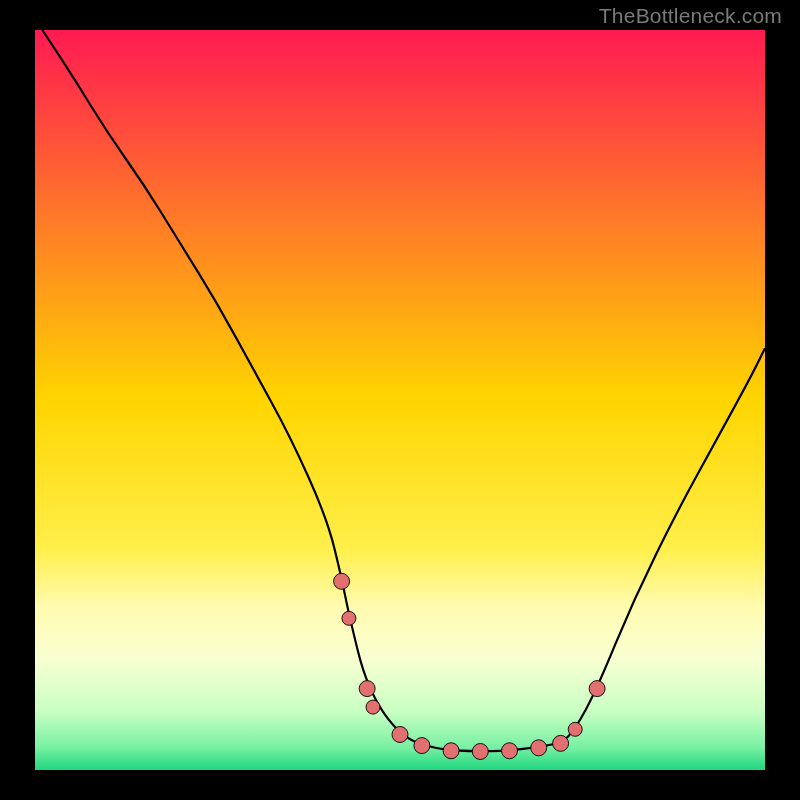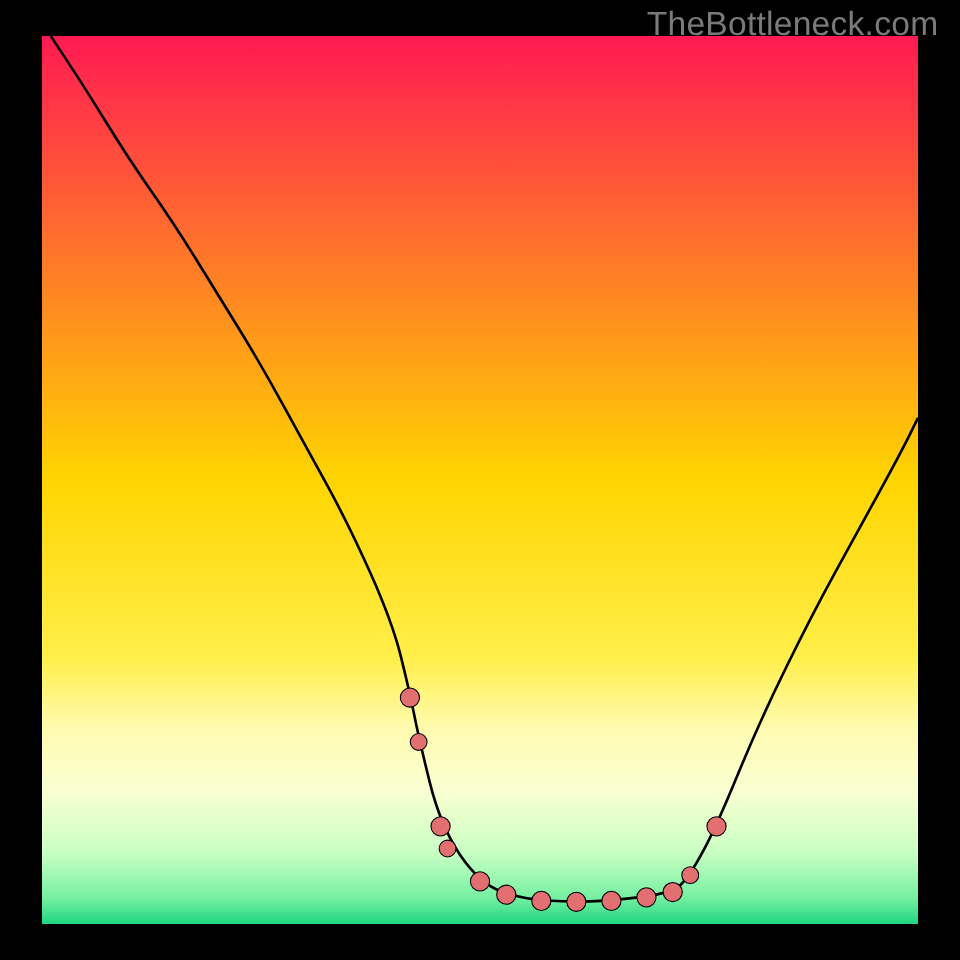--- a/index.html
+++ b/index.html
@@ -14,21 +14,21 @@
   .frame {
     position: relative;
     width: 800px;
     height: 800px;
   }
   .watermark {
     position: absolute;
     top: 4px;
     right: 18px;
     color: #7a7a7a;
-    font-size: 28px;
+    font-size: 21px;
     letter-spacing: 0.2px;
     z-index: 50;
   }
   svg { display: block; }
 </style>
 </head>
 <body>
 
 <div class="frame">
   <div class="watermark">TheBottleneck.com</div>

